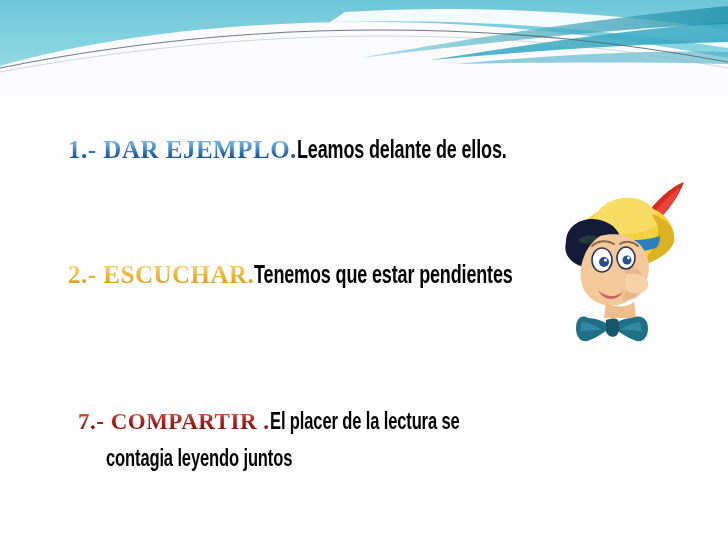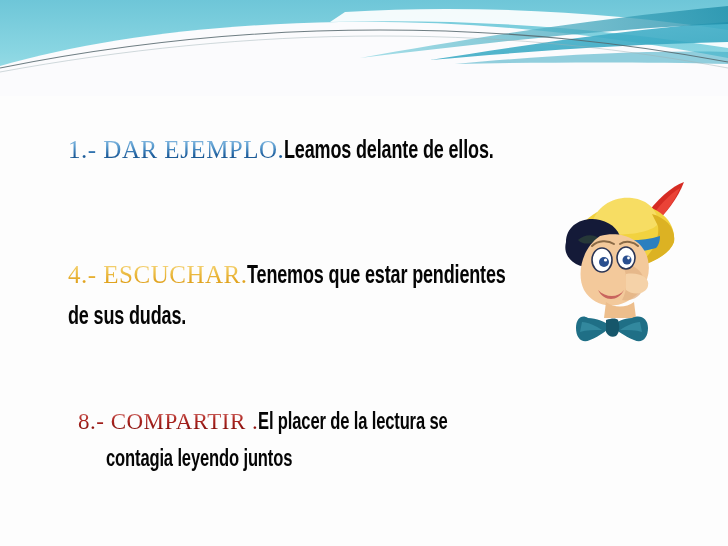--- a/index.html
+++ b/index.html
@@ -48,21 +48,21 @@
 
   .bullet {
     position: absolute;
     margin: 0;
     padding: 0;
   }
 
   
   .head {
     font-family: "Liberation Serif", "DejaVu Serif", serif;
-    font-weight: 400;
+    font-weight: 700;
     letter-spacing: 0.5px;
     -webkit-background-clip: text;
     background-clip: text;
     color: transparent;
     -webkit-text-fill-color: transparent;
     white-space: nowrap;
     text-align: center;
   }
   .head-blue {
     background-image: linear-gradient(180deg, #9ec8e8 0%, #5a9ccf 38%, #1f5f9e 72%, #16507f 100%);
@@ -169,26 +169,25 @@
     </svg>
   </div>
 
   <div id="content">
 
     <p class="bullet" id="bullet-1">
       <span class="head head-blue">1.- DAR EJEMPLO.</span><span class="body-run">Leamos delante de ellos.</span>
     </p>
 
     <p class="bullet" id="bullet-2">
-      <span class="head head-gold">4.- ESCUCHAR.</span><span class="body-run">Tenemos que estar pendientes</span>
-      <span class="line2"><span class="body-run">de sus dudas.</span></span>
+      <span class="head head-gold">2.- ESCUCHAR.</span><span class="body-run">Tenemos que estar pendientes</span>
     </p>
 
     <p class="bullet" id="bullet-3">
-      <span class="head head-red">8.- COMPARTIR .</span><span class="body-run">El placer de la lectura se</span>
+      <span class="head head-red">7.- COMPARTIR .</span><span class="body-run">El placer de la lectura se</span>
       <span class="line2"><span class="body-run">contagia leyendo juntos</span></span>
     </p>
 
   </div>
 
   <div id="pinocchio">
     <svg viewBox="0 0 152 170">
 
       <path d="M96 40 C 108 22, 124 8, 136 4 C 130 20, 118 36, 104 48 Z" fill="#d62b23"></path>
       <path d="M100 44 C 110 28, 122 16, 132 10 C 126 24, 116 38, 104 48 Z" fill="#ef4a3c" opacity="0.8"></path>

